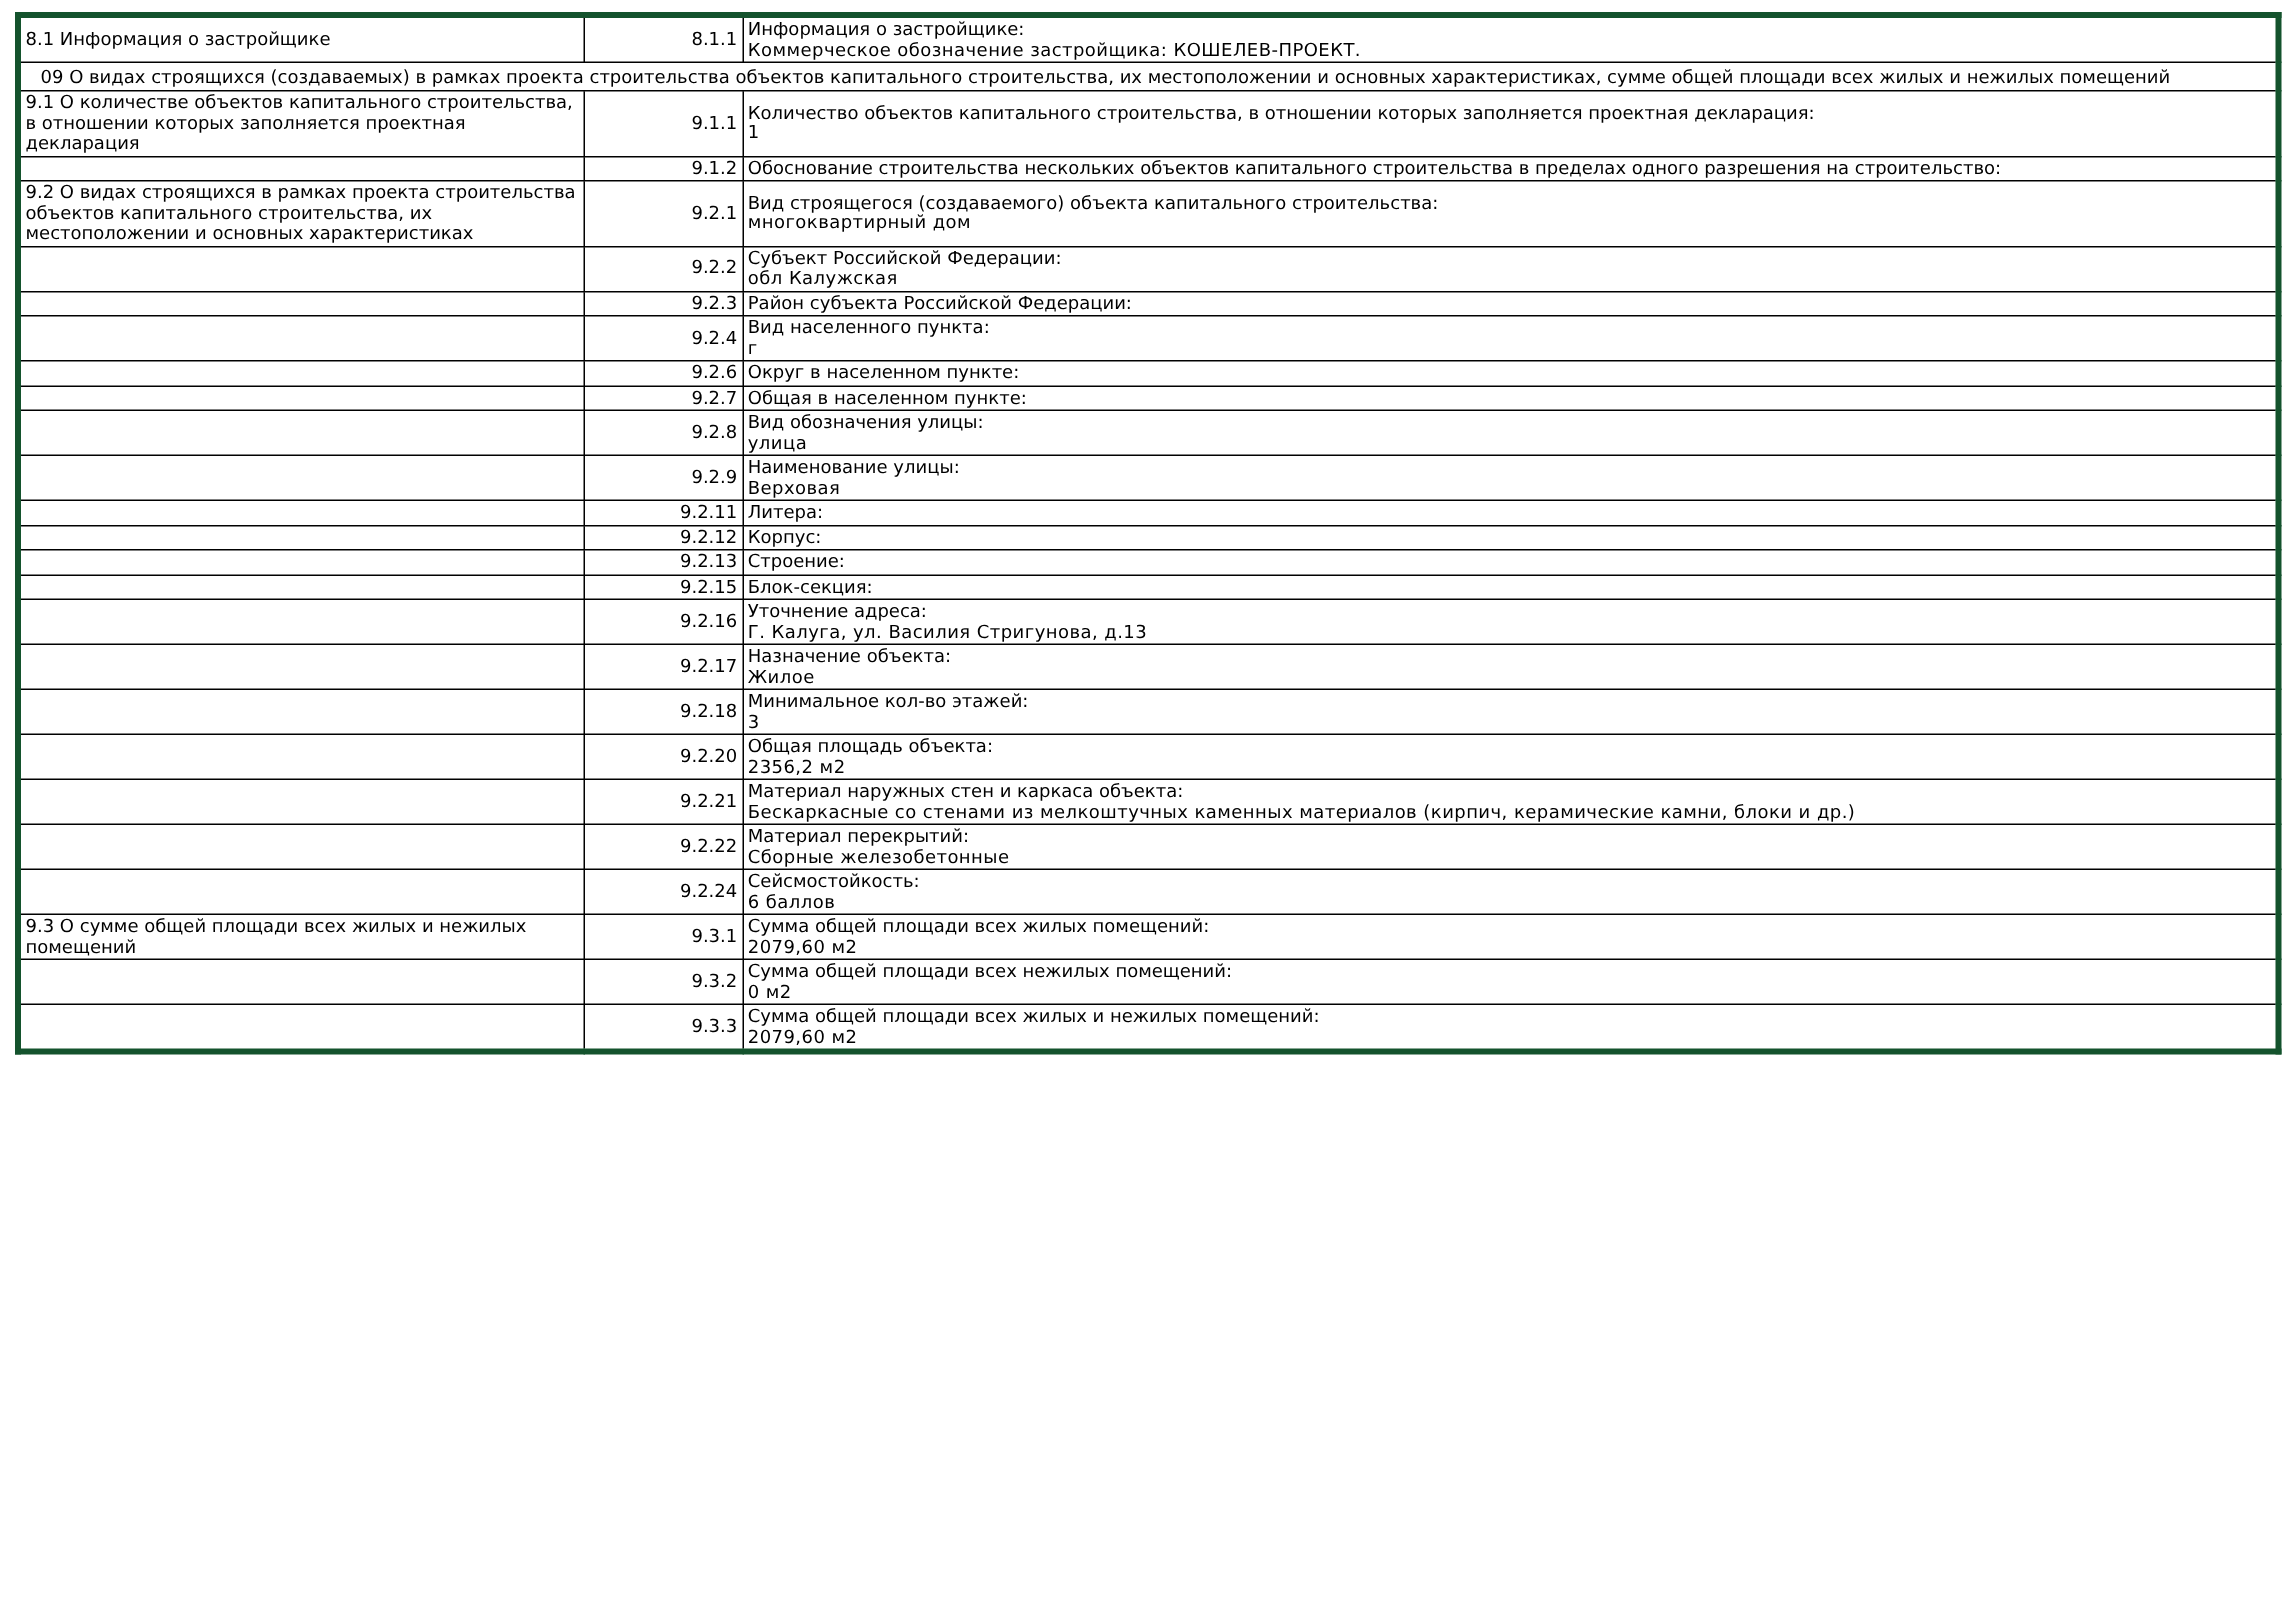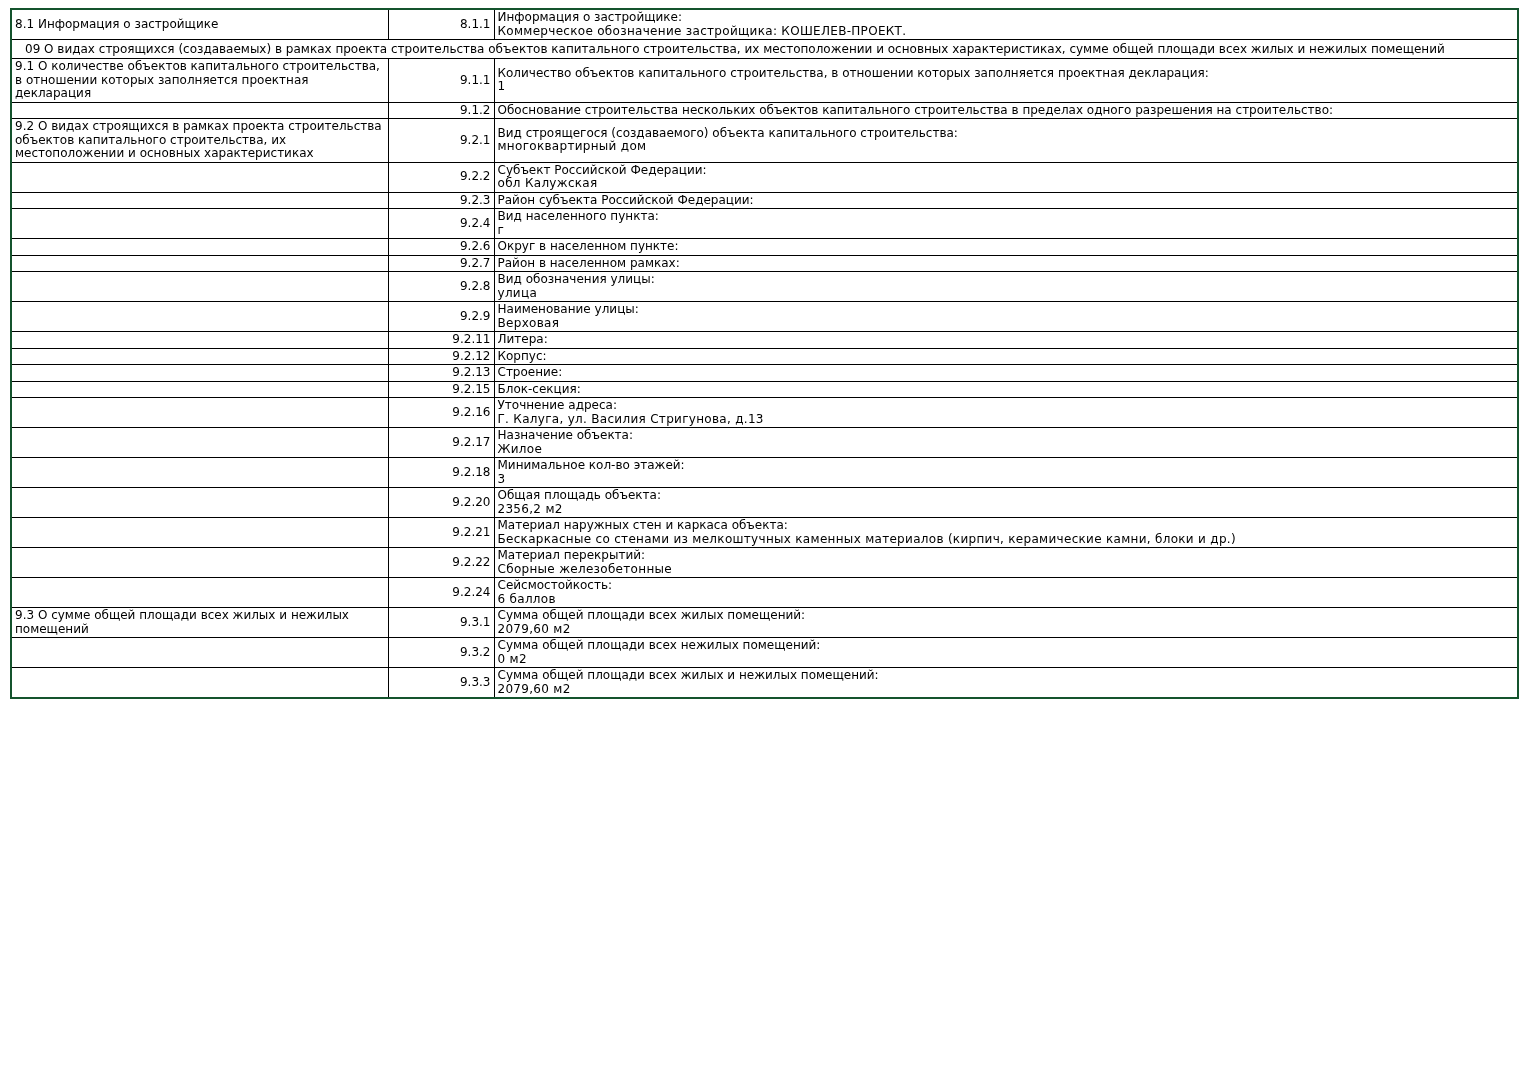--- a/index.html
+++ b/index.html
@@ -15,21 +15,21 @@
     width: 1529px;
     height: 1080px;
     background: #ffffff;
     padding: 8px 0 0 10px;
     overflow: hidden;
   }
   table.decl-table {
     border-collapse: collapse;
     table-layout: fixed;
     width: 1507px;
-    border: 2px solid #14532d;
+    border: 4px solid #14532d;
   }
   col.c1 { width: 377px; }
   col.c2 { width: 106px; }
   col.c3 { width: 1024px; }
   td.cell {
     border: 1px solid #000000;
     vertical-align: middle;
     padding: 1px 3px;
     line-height: 13.5px;
     overflow: hidden;
@@ -130,21 +130,21 @@
     <td class="cell content-cell">
       <div class="field-label">Округ в населенном пункте:</div>
 
     </td>
   </tr>
 
   <tr>
     <td class="cell section-cell"></td>
     <td class="cell code-cell">9.2.7</td>
     <td class="cell content-cell">
-      <div class="field-label">Район в населенном рамках:</div>
+      <div class="field-label">Общая в населенном пункте:</div>
 
     </td>
   </tr>
 
   <tr>
     <td class="cell section-cell"></td>
     <td class="cell code-cell">9.2.8</td>
     <td class="cell content-cell">
       <div class="field-label">Вид обозначения улицы:</div>
       <div class="field-value">улица</div>

